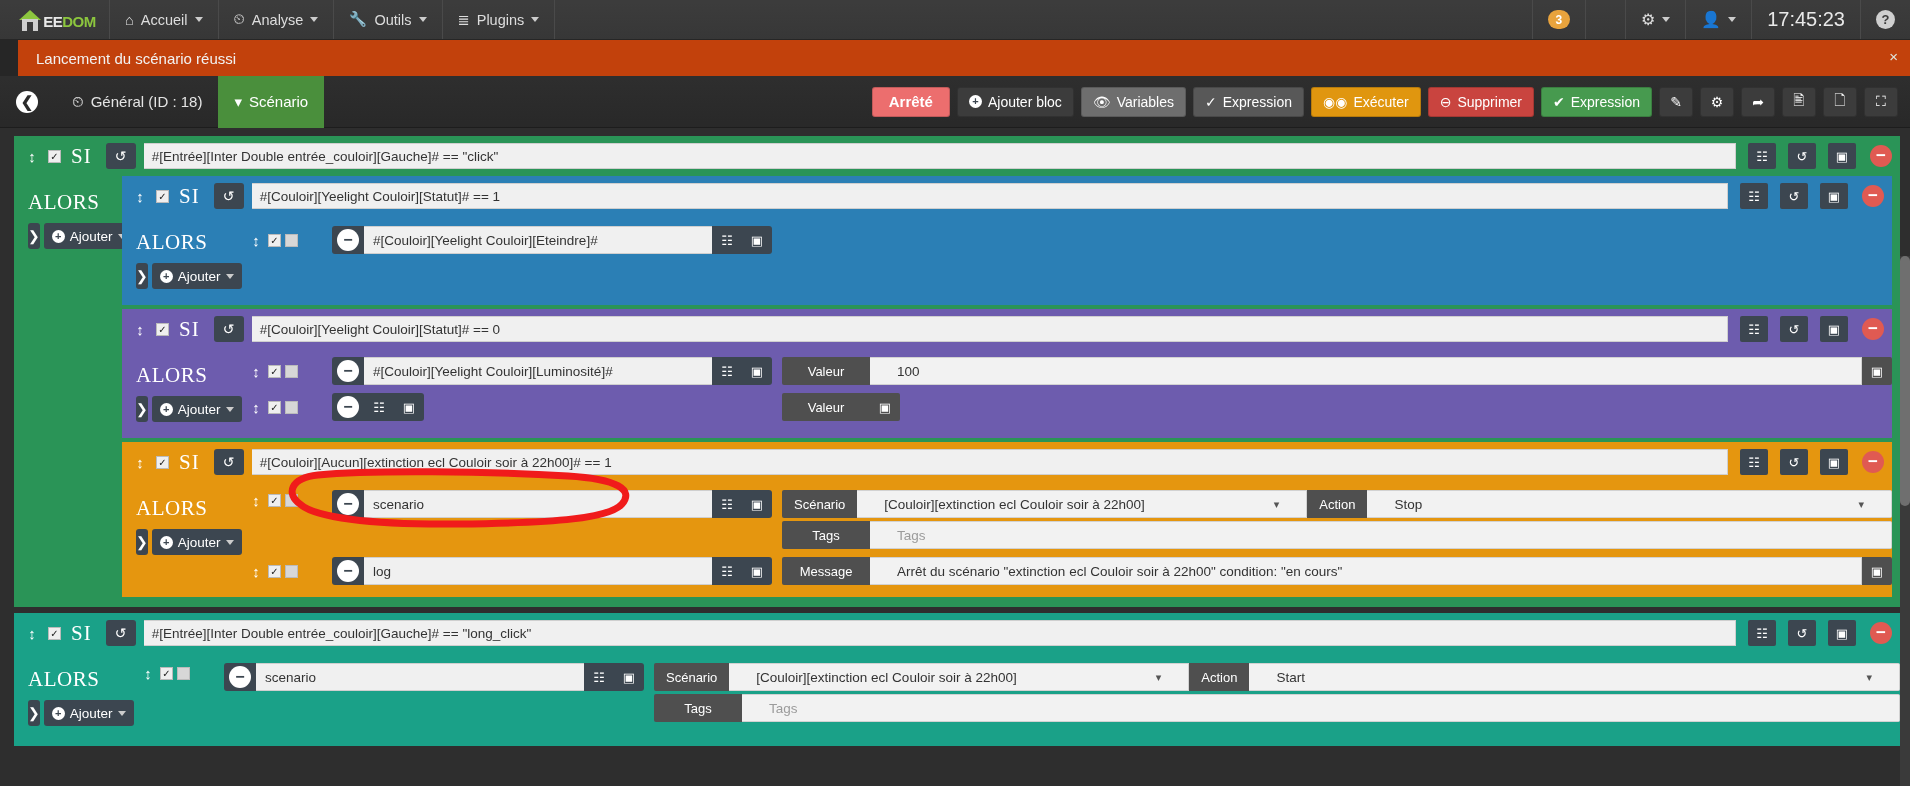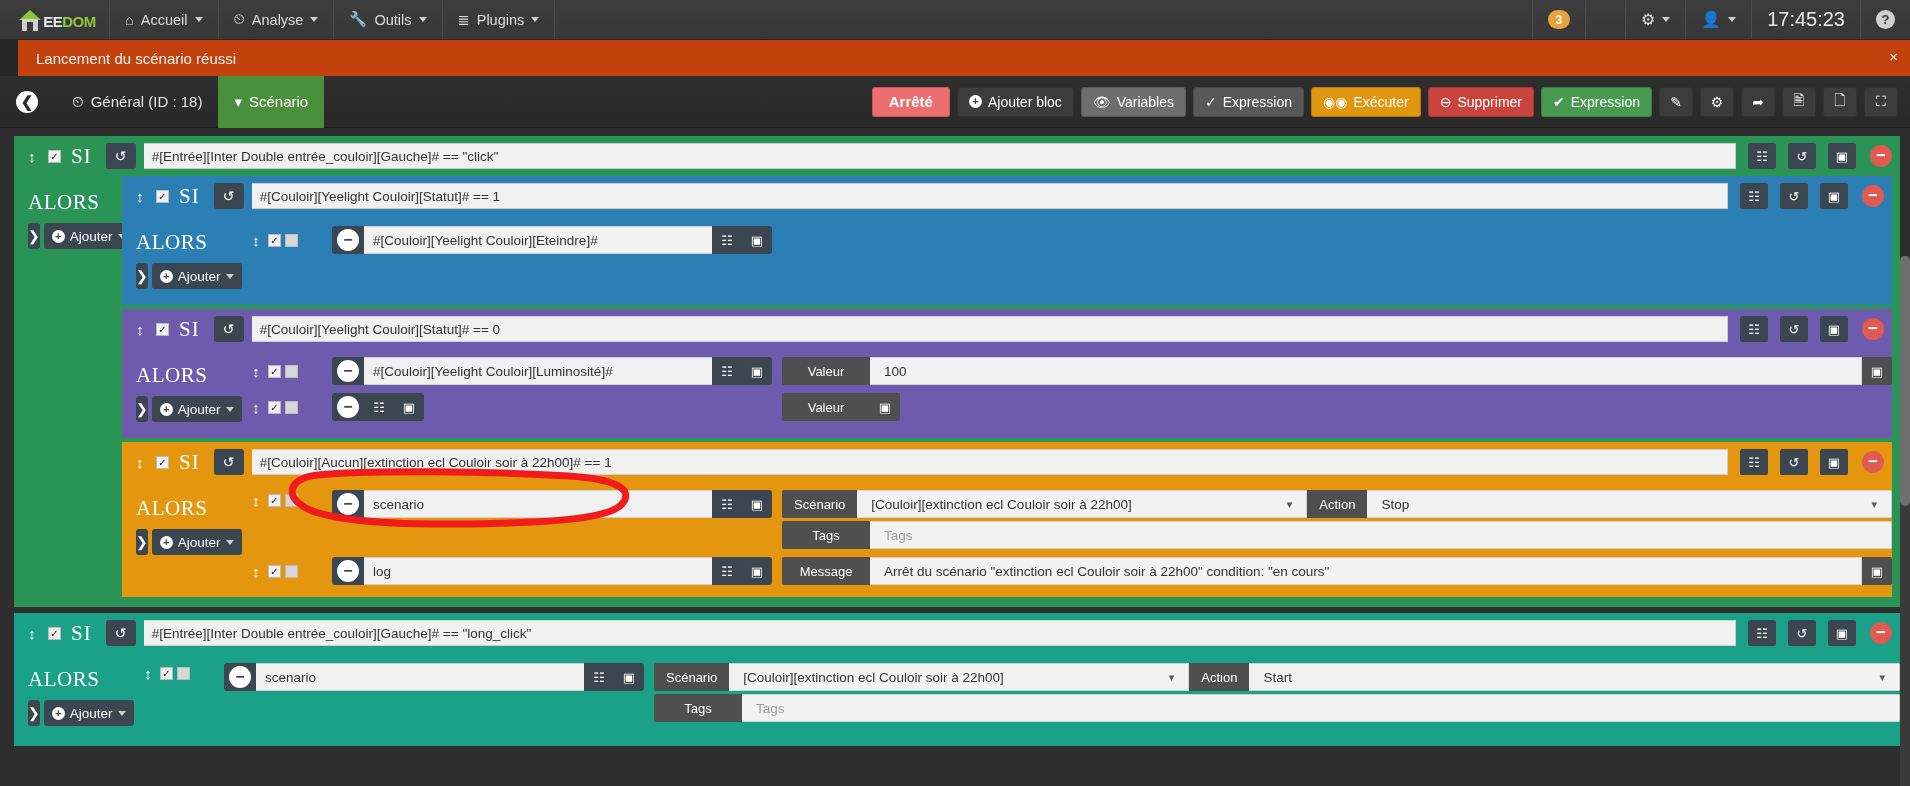--- a/index.html
+++ b/index.html
@@ -243,21 +243,21 @@
   .opt-group { display: flex; flex-direction: column; gap: 3px; }
   .opt-line { display: flex; }
   .opt-label {
     background: #4f4f4f; color: #fff; font-size: 13px;
     height: 28px; display: flex; align-items: center; justify-content: center;
     padding: 0 12px; flex: none; border-radius: 2px 0 0 2px;
   }
   .opt-label.wide { width: 88px; }
   .opt-val {
     height: 28px; background: #f2f2f2; border: 1px solid #d2d2d2; border-left: none;
-    display: flex; align-items: center; padding: 0 14px; font-size: 13.5px; color: #333;
+    display: flex; align-items: center; padding: 0 27px; font-size: 13.5px; color: #333;
     overflow: hidden; white-space: nowrap;
   }
   .opt-val.ph { color: #9b9b9b; }
   .sel-caret { margin-left: auto; font-size: 11px; color: #555; padding-left: 10px;}
   .opt-icon-btn {
     width: 30px; height: 28px; background: #4f4f4f; color: #fff;
     display: flex; align-items: center; justify-content: center; font-size: 13px;
     cursor: pointer; flex: none; border-radius: 0 2px 2px 0;
   }
 

